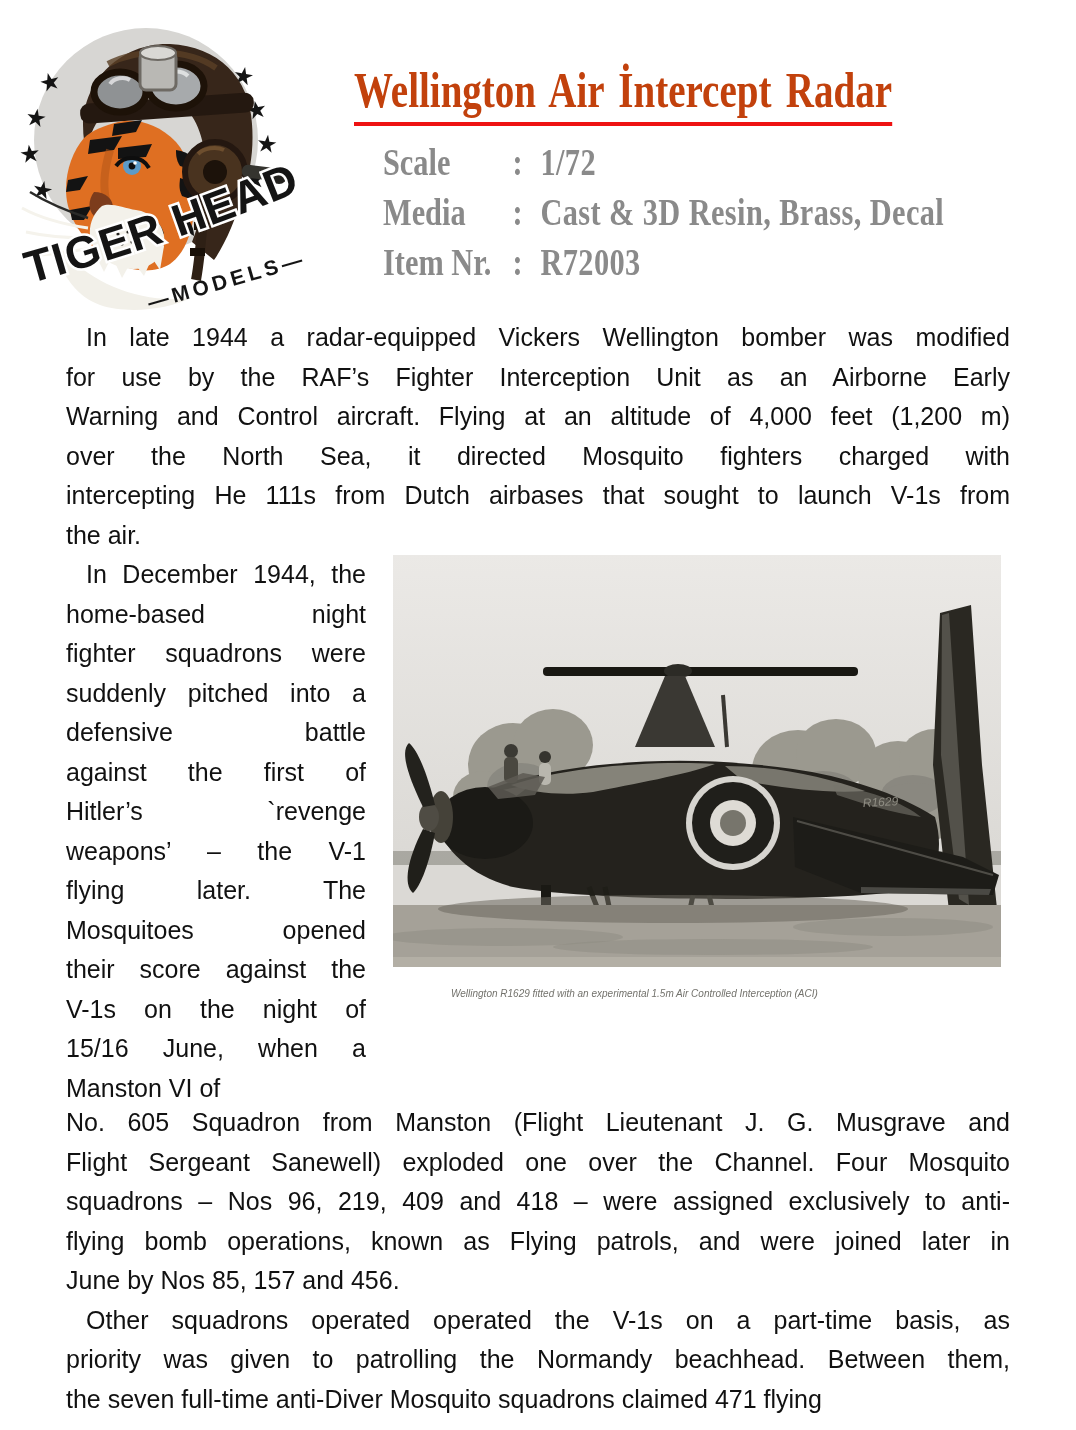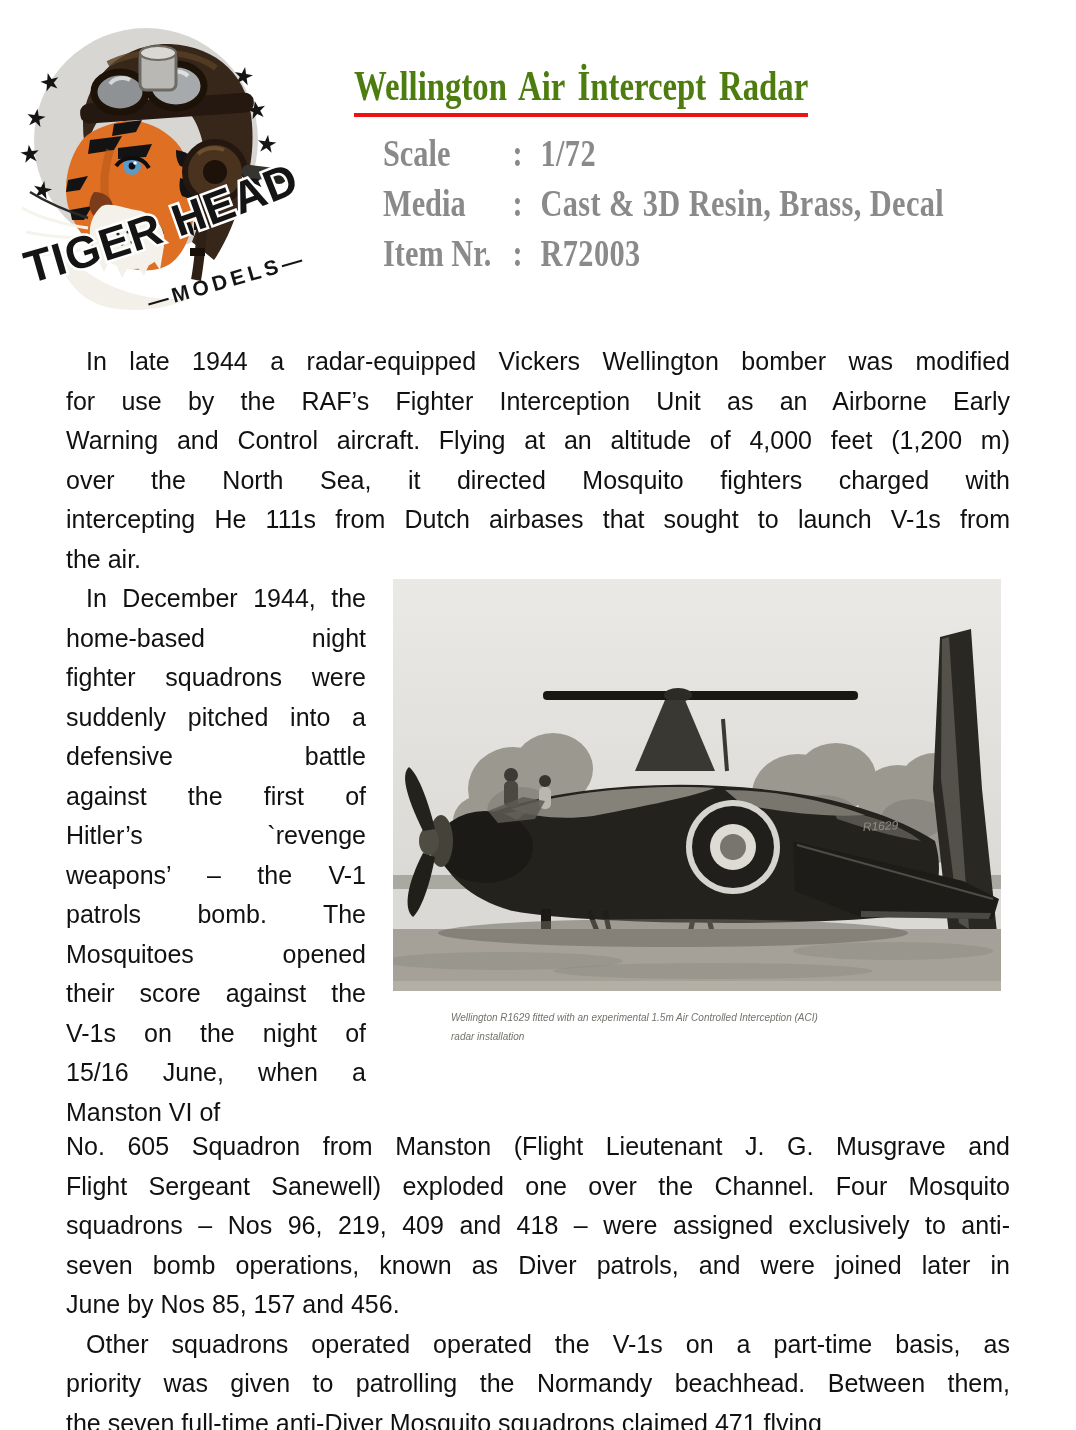--- a/index.html
+++ b/index.html
@@ -7,35 +7,35 @@
     width:1076px;height:1430px;background:#ffffff;position:relative;
     font-family:"Liberation Sans",sans-serif;color:#141414;overflow:hidden;
   }
   .content{padding:0 66px;}
   
   .top{display:flex;align-items:flex-start;padding-top:20px;margin-left:18px;}
   .logo-box{width:300px;flex:none;}
   .headblock{margin-left:36px;padding-top:44px;flex:none;}
   .cond{display:inline-block;transform:scaleX(0.78);transform-origin:0 50%;white-space:nowrap;}
   .title{
-    font-family:"Liberation Serif",serif;font-weight:bold;font-size:42px;
-    color:#4d7c0f;line-height:1.05;margin:0 0 12px 0;
+    font-family:"Liberation Serif",serif;font-weight:bold;font-size:50px;
+    color:#c2410c;line-height:1.05;margin:0 0 12px 0;
   }
   .title .cond{border-bottom:4px solid #ee1212;padding-bottom:5px;word-spacing:6px;}
   .specs{font-family:"Liberation Serif",serif;font-weight:bold;font-size:37px;color:#8a8a8a;margin-left:29px;}
   .spec-line{display:flex;transform:scaleX(0.82);transform-origin:0 0;width:140%;line-height:50px;white-space:nowrap;}
   .spec-label{width:158px;flex:none;}
   .spec-sep{width:34px;flex:none;}
   .spec-value{flex:none;letter-spacing:0.5px;}
   
   .bodytext{font-size:25px;color:#111;}
   .tline{line-height:39.5px;height:39.5px;text-align:justify;text-align-last:justify;white-space:normal;}
   .tline.ind{text-indent:20px;}
   .tline.flush{text-align-last:left;}
-  .para1{margin-top:24px;}
+  .para1{margin-top:0;}
   .wraprow{display:flex;align-items:flex-start;}
   .leftcol{width:300px;flex:none;}
   .figure{margin:38px 0 0 27px;width:608px;flex:none;}
   .figure svg{display:block;}
   .caption{
     margin-top:17px;padding-left:58px;
     font-style:italic;font-size:10px;line-height:19px;color:#73726c;
   }
   .caption div{white-space:nowrap;}
   .afterblock{margin-top:-5px;}
@@ -180,21 +180,21 @@
     <div class="wraprow">
       <div class="leftcol">
           <div class="tline ind">In December 1944, the</div>
           <div class="tline">home-based night</div>
           <div class="tline">fighter squadrons were</div>
           <div class="tline">suddenly pitched into a</div>
           <div class="tline">defensive battle</div>
           <div class="tline">against the first of</div>
           <div class="tline">Hitler’s `revenge</div>
           <div class="tline">weapons’ – the V-1</div>
-          <div class="tline">patrols bomb. The</div>
+          <div class="tline">flying later. The</div>
           <div class="tline">Mosquitoes opened</div>
           <div class="tline">their score against the</div>
           <div class="tline">V-1s on the night of</div>
           <div class="tline">15/16 June, when a</div>
           <div class="tline flush">Manston VI of</div>
         </div>
 
       <figure class="figure" style="margin-block:0;">
 
         <svg width="608" height="412" viewBox="0 0 608 412">
@@ -297,30 +297,29 @@
             <rect x="0" y="350" width="608" height="62" fill="#a5a198"></rect>
             <ellipse cx="280" cy="354" rx="235" ry="14" fill="#6b685f" opacity="0.55"></ellipse>
             <ellipse cx="110" cy="382" rx="120" ry="9" fill="#8e8b82" opacity="0.5"></ellipse>
             <ellipse cx="320" cy="392" rx="160" ry="8" fill="#8e8b82" opacity="0.5"></ellipse>
             <ellipse cx="500" cy="372" rx="100" ry="9" fill="#8e8b82" opacity="0.5"></ellipse>
             <rect x="0" y="402" width="608" height="10" fill="#b3afa5"></rect>
           </g>
         </svg>
         <figcaption class="caption">
           <div>Wellington R1629 fitted with an experimental 1.5m Air Controlled Interception (ACI)</div>
-          <div>radar installation</div>
         </figcaption>
       </figure>
     </div>
 
     <section class="afterblock">
         <div class="tline">No. 605 Squadron from Manston (Flight Lieutenant J. G. Musgrave and</div>
         <div class="tline">Flight Sergeant Sanewell) exploded one over the Channel. Four Mosquito</div>
         <div class="tline">squadrons – Nos 96, 219, 409 and 418 – were assigned exclusively to anti-</div>
-        <div class="tline">seven bomb operations, known as Diver patrols, and were joined later in</div>
+        <div class="tline">flying bomb operations, known as Flying patrols, and were joined later in</div>
         <div class="tline flush">June by Nos 85, 157 and 456.</div>
       </section>
 
     <section>
         <div class="tline ind">Other squadrons operated operated the V-1s on a part-time basis, as</div>
         <div class="tline">priority was given to patrolling the Normandy beachhead. Between them,</div>
         <div class="tline flush">the seven full-time anti-Diver Mosquito squadrons claimed 471 flying</div>
       </section>
   </div>
 </div>

